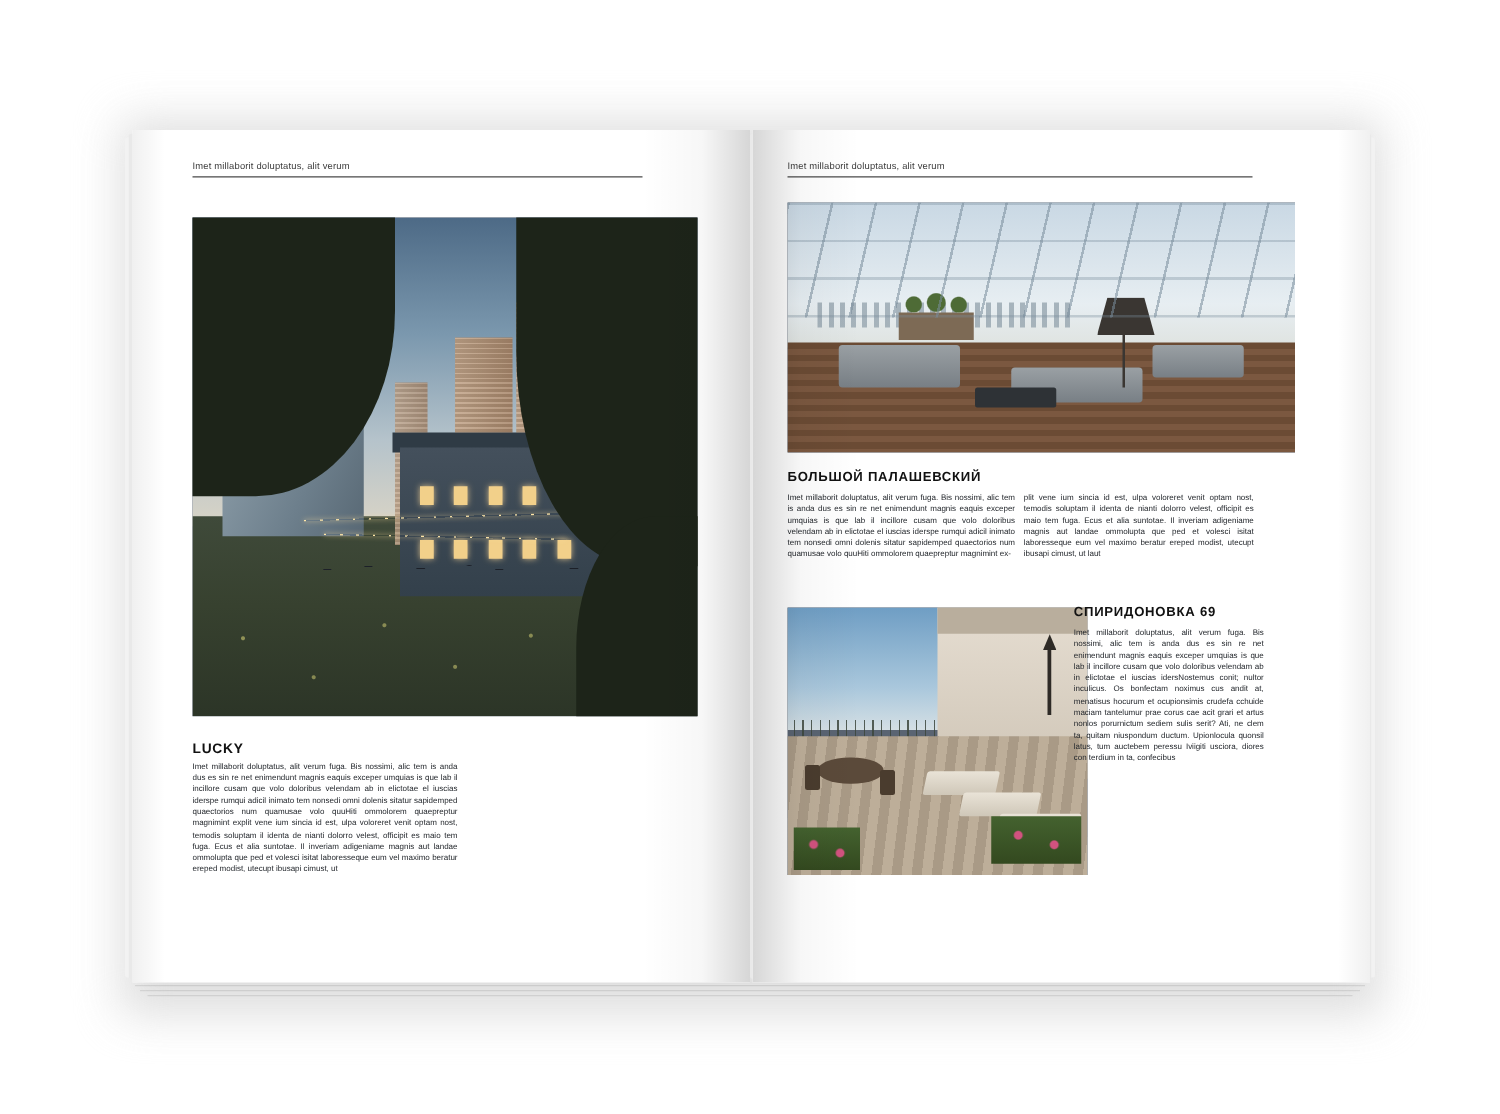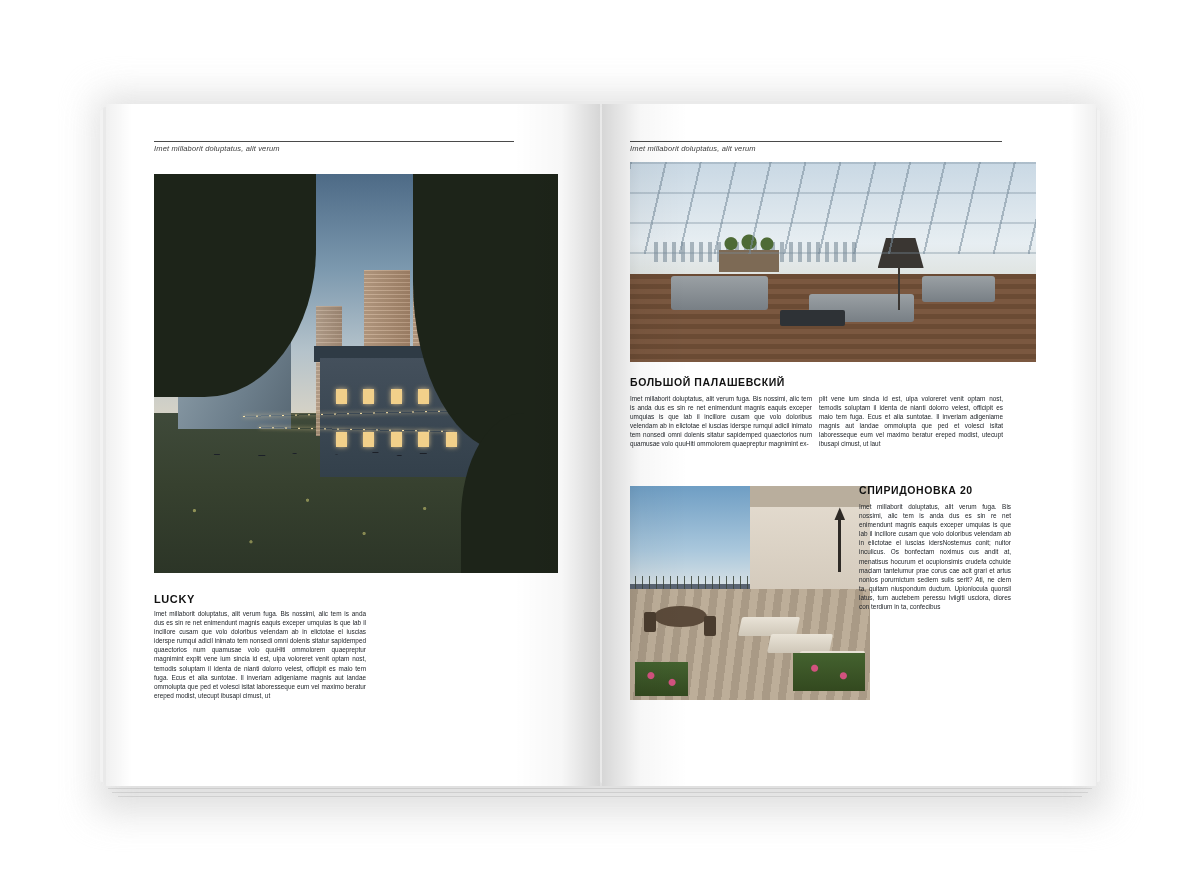--- a/index.html
+++ b/index.html
@@ -85,26 +85,25 @@
   }
   .edge-shade-right {
     position: absolute; right:0; top:0; width: 26px; height:100%;
     background: linear-gradient(to right, rgba(0,0,0,0) 0%, rgba(0,0,0,0.06) 100%);
     pointer-events:none;
   }
 
   
   .running-head {
     position: absolute;
-    top: 40px;
+    top: 24px;
     font-size: 7.5px;
     color: #3b3b3b;
     letter-spacing: .15px;
     white-space: nowrap;
-    font-style: italic;
   }
   .head-rule {
     position: absolute;
     top: 37px;
     height: 1px;
     background: #4a4a4a;
   }
 
   .left .running-head { left: 48px; }
   .left .head-rule    { left: 48px; width: 360px; }
@@ -439,21 +438,21 @@
           <div class="lounger g3"></div>
           <div class="terr-table"></div>
           <div class="terr-chair" style="left:6%; bottom:32%"></div>
           <div class="terr-chair" style="left:31%; bottom:30%"></div>
           <div class="flowerbox f1"></div>
           <div class="flowerbox f2"></div>
           <div class="lamp-post"></div>
           <div class="lamp-head"></div>
         </div>
 
-        <div class="headline" id="headline-spiridonovka">СПИРИДОНОВКА 20</div>
+        <div class="headline" id="headline-spiridonovka">СПИРИДОНОВКА 69</div>
 
         <div class="body-col" id="body-spiridonovka">Imet millaborit doluptatus, alit verum fuga. Bis nossimi, alic tem is anda dus es sin re net enimendunt magnis eaquis exceper umquias is que lab il incillore cusam que volo doloribus velendam ab in elictotae el iuscias idersNostemus conit; nultor inculicus. Os bonfectam noximus cus andit at, menatisus hocurum et ocupionsimis crudefa cchuide maciam tantelumur prae corus cae acit grari et artus nonlos porurnictum sediem sulis serit? Ati, ne clem ta, quitam niuspondum ductum. Upionlocula quonsil latus, tum auctebem peressu Iviigiti usciora, diores con terdium in ta, confecibus</div>
 
         <div class="gutter-shade-right"></div>
         <div class="edge-shade-right"></div>
       </div>
     </div>
 
   </div>
 

